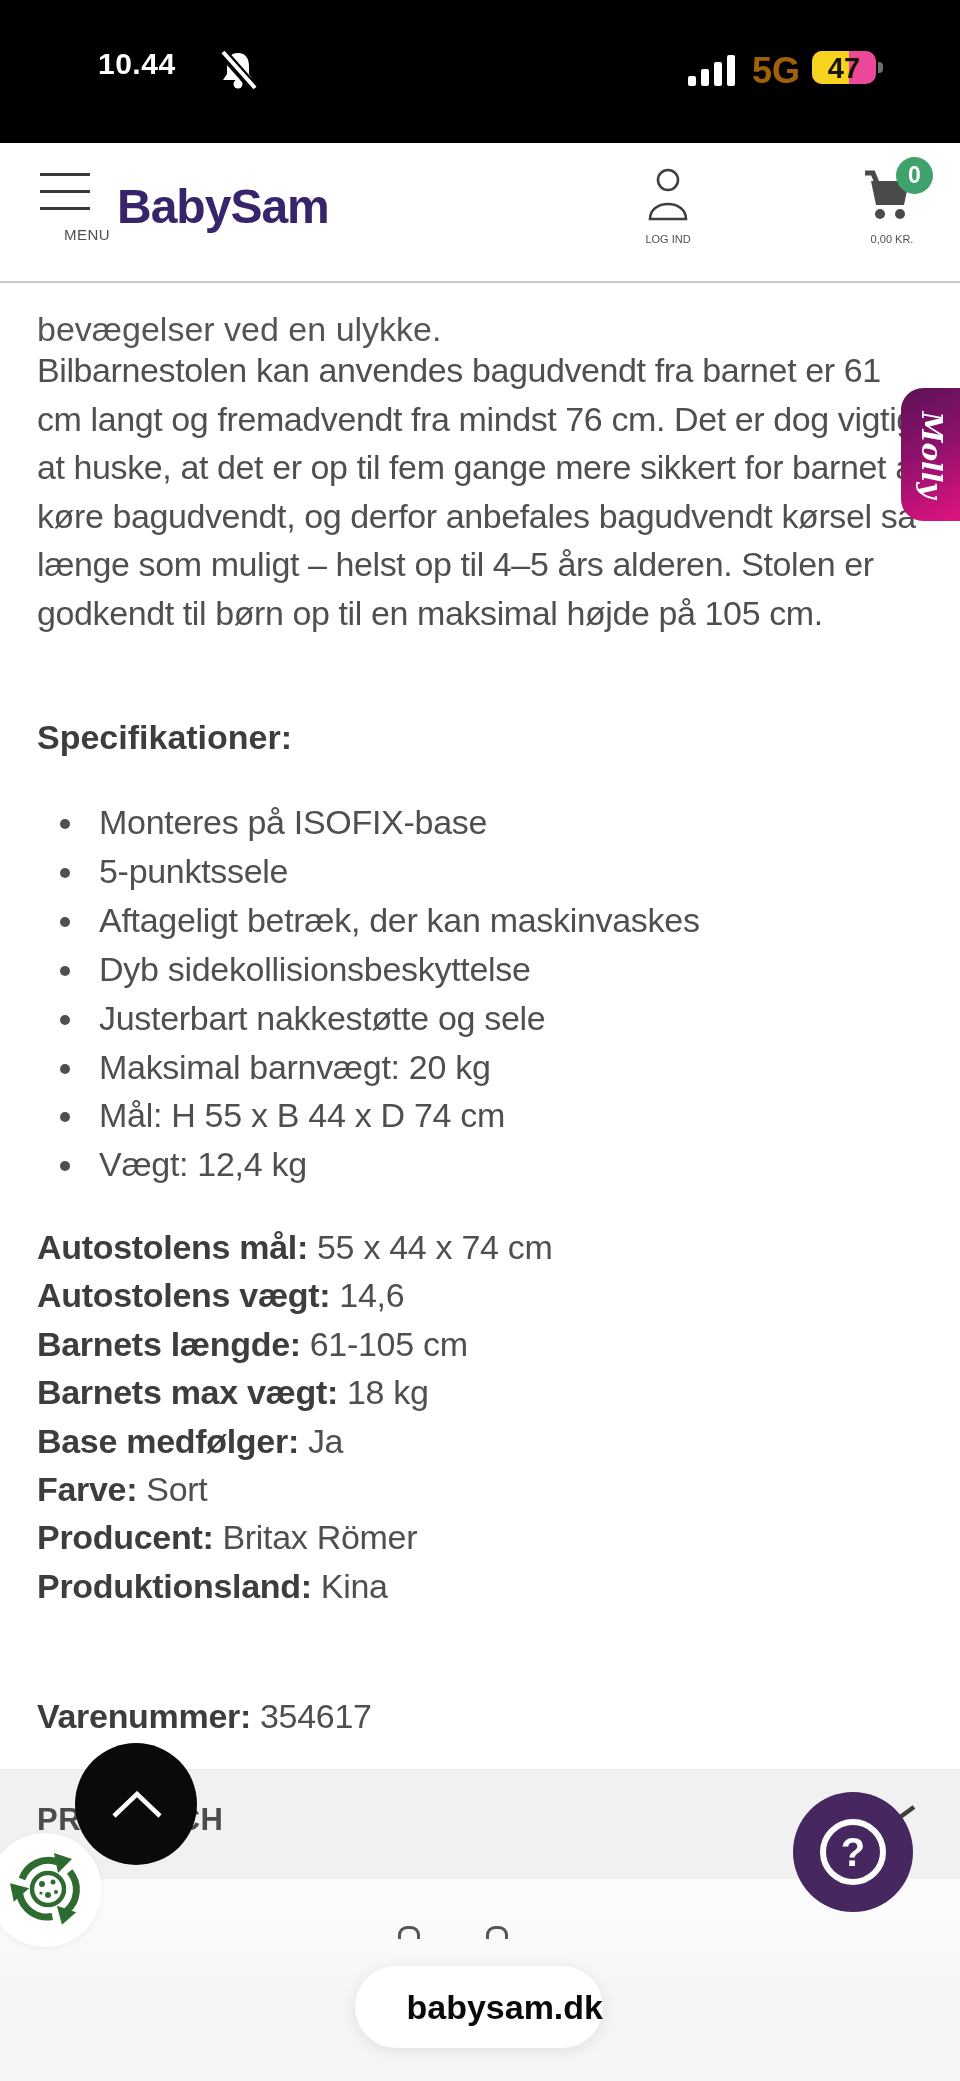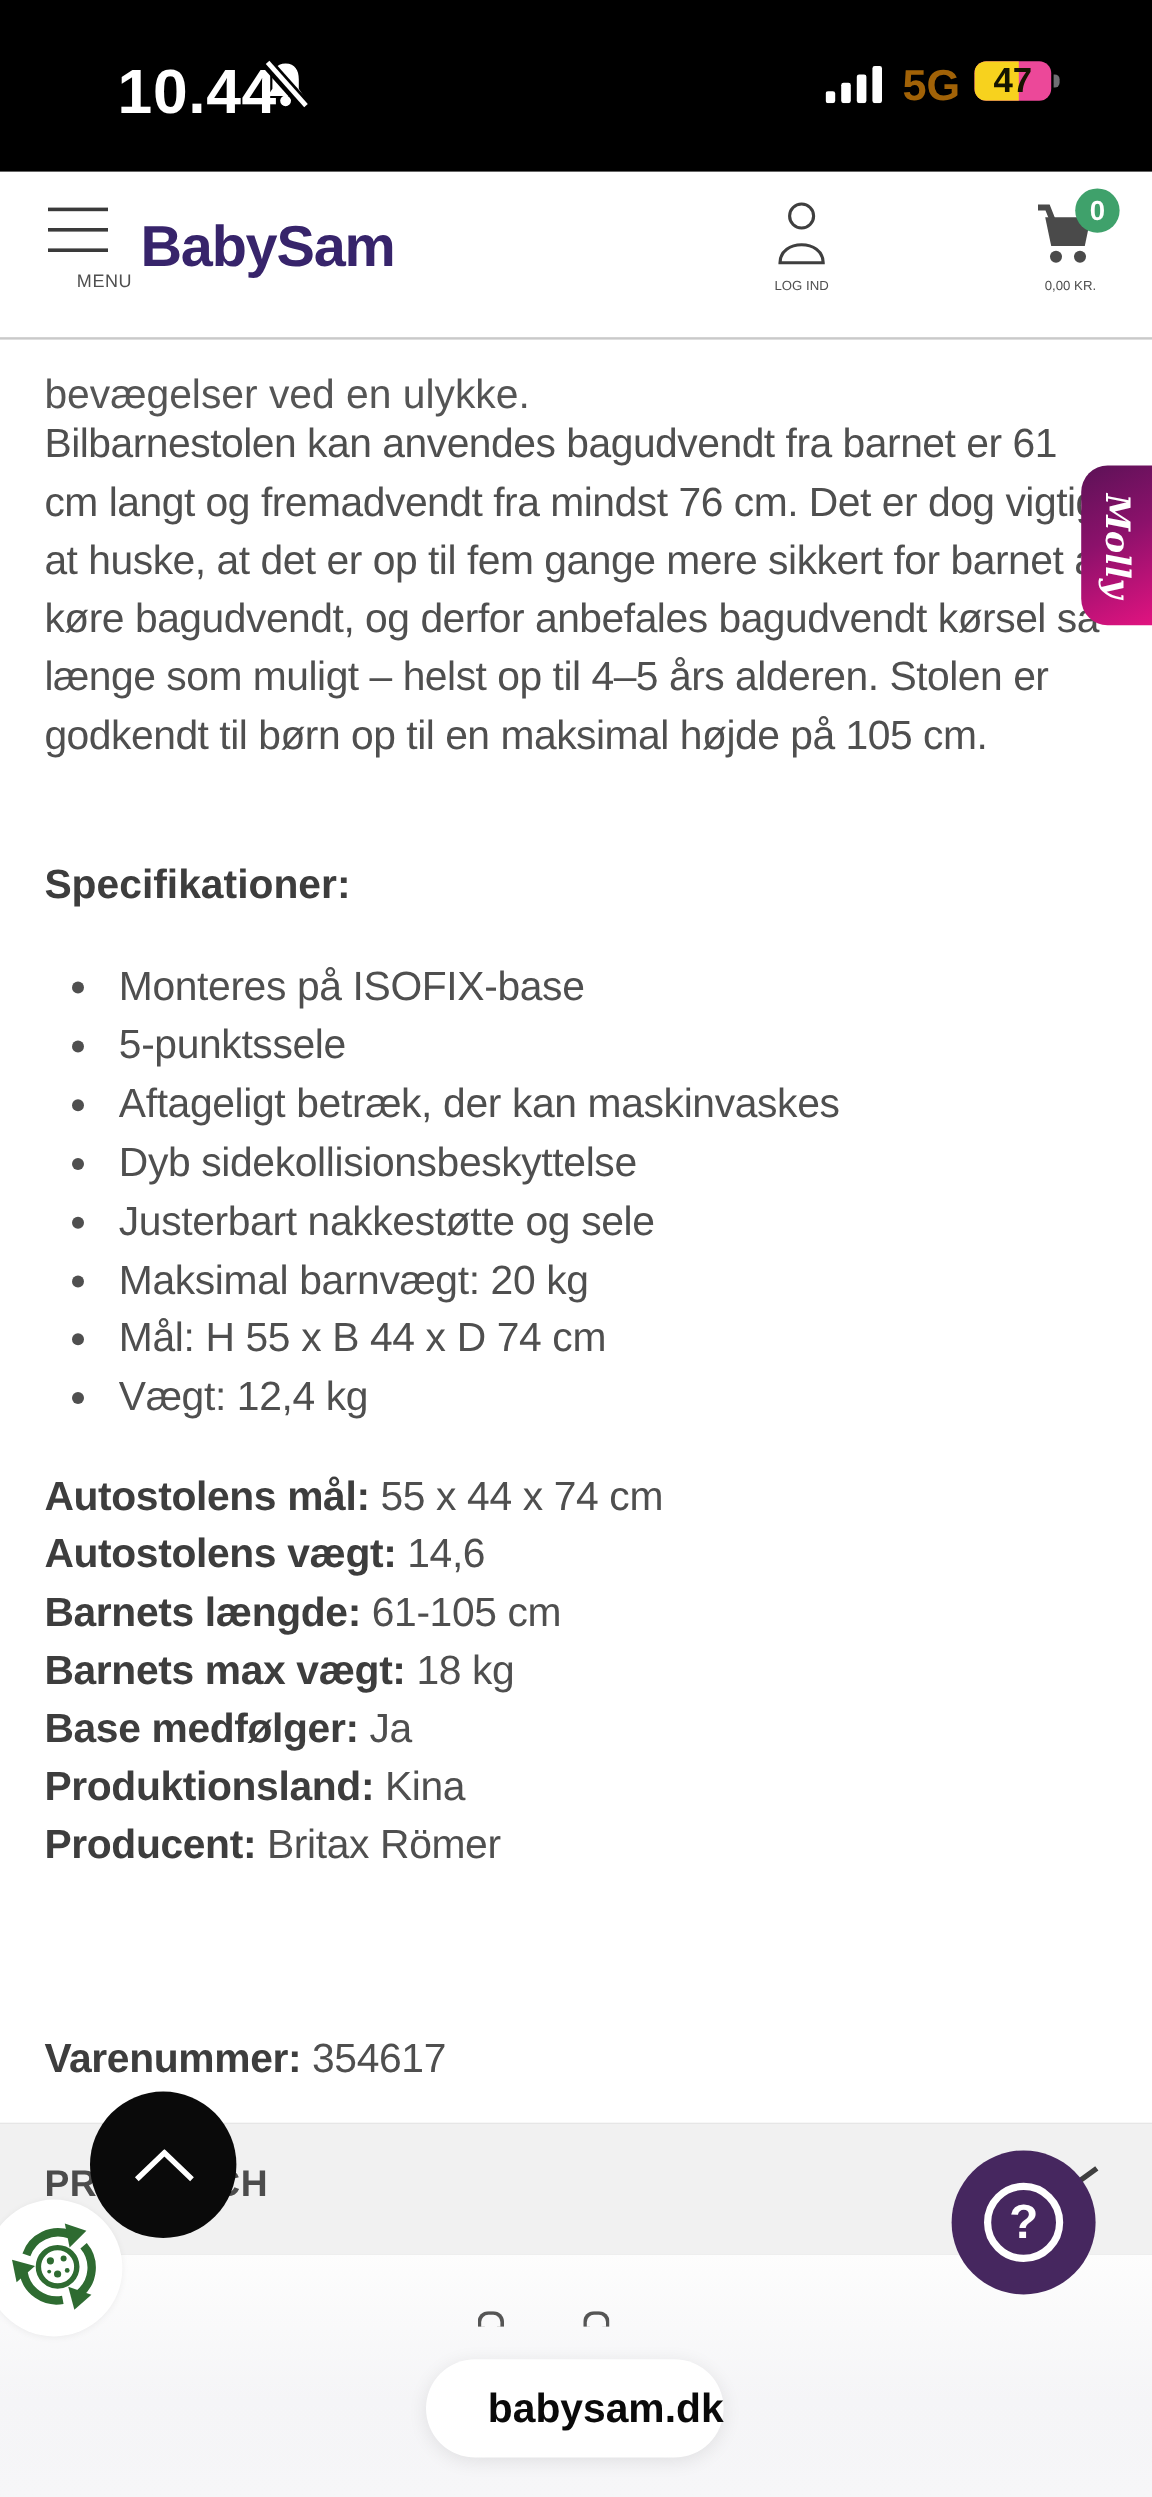--- a/index.html
+++ b/index.html
@@ -3,21 +3,21 @@
 <meta charset="utf-8">
 <style>
   html,body{margin:0;padding:0;background:#e9e9e9;}
   .screen{
     position:relative;width:960px;height:2081px;margin:0 auto;
     background:#ffffff;overflow:hidden;
     font-family:"Liberation Sans","DejaVu Sans",sans-serif;
   }
   
   .status-bar{position:absolute;left:0;top:0;width:960px;height:143px;background:#000;z-index:60;}
-  .sb-time{position:absolute;left:98px;top:47px;color:#fff;font-size:52px;font-weight:700;letter-spacing:.5px;}
+  .sb-time{position:absolute;left:98px;top:47px;color:#fff;font-size:30px;font-weight:700;letter-spacing:.5px;}
   .sb-bell{position:absolute;left:218px;top:50px;}
   .sb-signal{position:absolute;left:688px;top:52px;}
   .sb-net{position:absolute;left:752px;top:50px;color:#a16207;font-size:36px;font-weight:600;}
   .sb-batt{position:absolute;left:812px;top:51px;width:64px;height:33px;border-radius:10px;background:#ec4899;overflow:hidden;}
   .sb-batt-fill{position:absolute;left:0;top:0;width:37px;height:33px;background:#f7d21e;}
   .sb-batt-num{position:absolute;left:0;top:0;width:64px;height:33px;line-height:34px;text-align:center;font-size:29px;font-weight:700;color:#141400;}
   .sb-batt-cap{position:absolute;left:878px;top:62px;width:5px;height:11px;background:#6f6f73;border-radius:0 4px 4px 0;}
   
   .header{position:absolute;left:0;top:143px;width:960px;height:138px;background:#fff;border-bottom:2px solid #c9c9c9;z-index:50;}
   .menu-btn{position:absolute;left:40px;top:30px;width:70px;cursor:pointer;}
@@ -145,22 +145,23 @@
       <li>Maksimal barnvægt: 20 kg</li>
       <li>Mål: H 55 x B 44 x D 74 cm</li>
       <li>Vægt: 12,4 kg</li>
     </ul>
     <div class="attrs">
       <div><b>Autostolens mål:</b><span>55 x 44 x 74 cm</span></div>
       <div><b>Autostolens vægt:</b><span>14,6</span></div>
       <div><b>Barnets længde:</b><span>61-105 cm</span></div>
       <div><b>Barnets max vægt:</b><span>18 kg</span></div>
       <div><b>Base medfølger:</b><span>Ja</span></div>
+      <div><b>Farve:</b><span>Sort</span></div>
+      <div><b>Producent:</b><span>Britax Römer</span></div>
       <div><b>Produktionsland:</b><span>Kina</span></div>
-      <div><b>Producent:</b><span>Britax Römer</span></div>
     </div>
     <p class="sku-line">
       <b>Varenummer:</b><span>354617</span>
     </p>
   </div>
 
   <div class="molly-tab">
     <span>Molly</span>
   </div>
 

